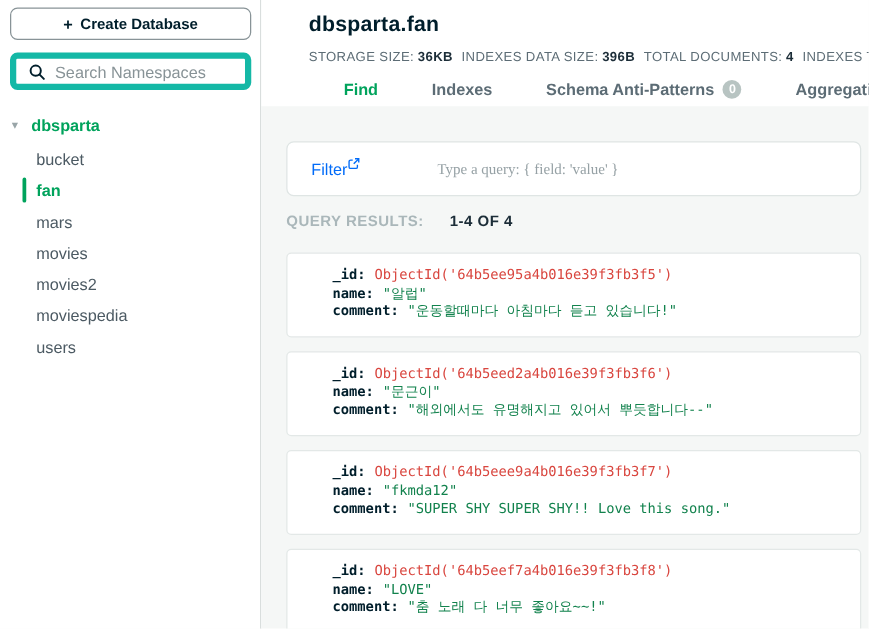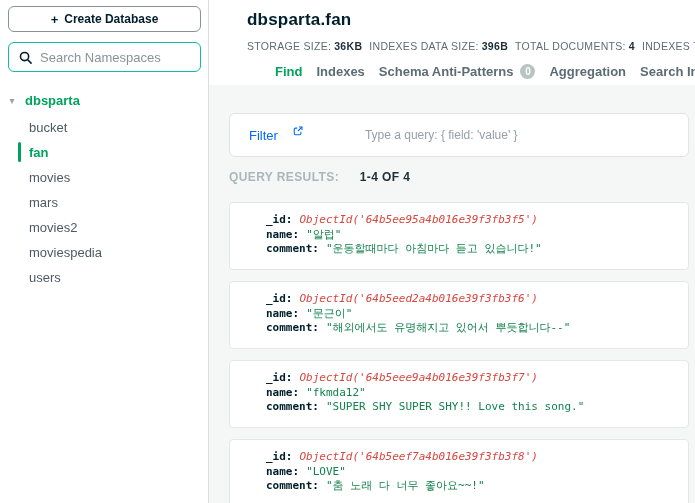--- a/index.html
+++ b/index.html
@@ -22,21 +22,21 @@
     margin: 6px 8px 0 8px; width: 193px; height: 26px;
     background: #fff; border: 1px solid #889397; border-radius: 6px;
     font-family: "Liberation Sans", sans-serif;
     font-size: 12px; font-weight: bold; color: var(--dark-text, #001E2B);
     cursor: pointer;
   }
   .create-db .plus { font-weight: bold; font-size: 13px; }
   .search-box {
     display: flex; align-items: center; gap: 8px;
     margin: 10px 8px 0 8px; width: 193px; height: 30px;
-    background: #fff; border: 1px solid #14b8a6; border-radius: 6px;
+    background: #fff; border: 5px solid #14b8a6; border-radius: 6px;
     padding: 0 10px;
   }
   .search-box svg { flex: 0 0 auto; }
   .search-box input {
     border: none; outline: none; width: 100%;
     font-family: "Liberation Sans", sans-serif;
     font-size: 13px; color: var(--dark-text, #001E2B); background: transparent;
   }
   .search-box input::placeholder { color: #889397; }
   .db-row {
@@ -57,68 +57,68 @@
   }
 
   
   .main { position: absolute; left: 209px; top: 0; right: 0; bottom: 0; overflow: hidden; }
   .main-header { background: #fff; height: 85px; padding: 10px 0 0 38px; }
   .page-title { font-size: 17px; font-weight: bold; letter-spacing: 0.2px; color: var(--dark-text, #001E2B); }
   .stats { display: flex; gap: 7px; margin-top: 10px; white-space: nowrap; }
   .stat { font-size: 10.5px; letter-spacing: 0.3px; }
   .stat .stat-label { color: var(--muted-text, #5C6C75); }
   .stat .stat-value { color: #1c2d38; font-weight: bold; margin-left: 3px; }
-  .tabs { display: flex; gap: 14px; margin-top: 12px; white-space: nowrap; padding-left: 28px; }
+  .tabs { display: flex; gap: 43px; margin-top: 12px; white-space: nowrap; padding-left: 28px; }
   .tab {
     font-size: 13px; color: var(--muted-text, #5C6C75); cursor: pointer;
     display: inline-flex; align-items: center; gap: 7px; font-weight: bold;
   }
   .tab.active { color: var(--accent-green, #00A35C); }
   .tab .badge {
     display: inline-flex; align-items: center; justify-content: center;
     min-width: 15px; height: 15px; padding: 0 4px; border-radius: 8px;
     background: #b8c4c2; color: #fff; font-size: 10px; font-weight: bold;
   }
 
   .content { background: #f5f7f6; height: 418px; padding: 28px 6px 0 20px; overflow: hidden; }
 
   .query-bar {
     display: flex; align-items: center; height: 44px;
     background: #fff; border: 1px solid #dfe5e4; border-radius: 6px;
     padding: 0 12px 0 19px;
   }
   .filter-link {
     color: var(--link-blue, #016BF8); font-size: 13px; cursor: pointer;
-    display: inline-flex; align-items: flex-start; gap: 15px; flex: 0 0 auto;
+    display: inline-flex; align-items: flex-start; gap: 0; flex: 0 0 auto;
   }
   .filter-link svg { margin-top: -2px; }
   .query-input {
     border: none; outline: none; background: transparent; flex: 1;
     margin-left: 62px;
-    font-family: Liberation Sans, sans-serif; font-size: 12px; color: var(--dark-text, #001E2B);
+    font-family: Liberation Serif, serif; font-size: 12px; color: var(--dark-text, #001E2B);
   }
   .query-input::placeholder { color: #96a1a5; }
 
   .results-row { margin-top: 13px; font-size: 12px; letter-spacing: 0.4px; }
   .results-label { color: #aab7ba; font-weight: bold; }
   .results-count { color: #1c2d38; font-weight: bold; margin-left: 17px; }
 
   .doc-list { margin-top: 18px; }
   .doc-card {
     background: #fff; border: 1px solid #e3e8e7; border-radius: 4px;
     height: 68px; margin-bottom: 11px; padding: 10px 10px 0 36px;
     overflow: hidden; cursor: pointer;
   }
   .doc-line {
     font-family: "DejaVu Sans Mono", monospace;
     font-size: 11px; line-height: 14.5px; white-space: nowrap;
   }
   .doc-line .k { color: var(--dark-text, #001E2B); font-weight: bold; }
   .doc-line .v { margin-left: 7px; }
-  .doc-line .v.oid { color: var(--objectid-red, #D9463F); font-style: italic; }
+  .doc-line .v.oid { color: var(--objectid-red, #D9463F); }
   .doc-line .v.str { color: var(--string-green, #12824D); }
 </style>
 </head>
 <body>
 
 <div class="app">
 
   <aside class="sidebar">
     <button class="create-db">
       <span class="plus">+</span>
@@ -140,24 +140,24 @@
 
     <ul class="coll-list">
       <li>
           <span class="lbl">bucket</span>
         </li>
       <li class="active">
         <span class="bar"></span>
         <span class="lbl">fan</span>
       </li>
       <li>
+          <span class="lbl">mars</span>
+        </li>
+      <li>
           <span class="lbl">movies</span>
-        </li>
-      <li>
-          <span class="lbl">mars</span>
         </li>
       <li>
           <span class="lbl">movies2</span>
         </li>
       <li>
           <span class="lbl">moviespedia</span>
         </li>
       <li>
           <span class="lbl">users</span>
         </li>

